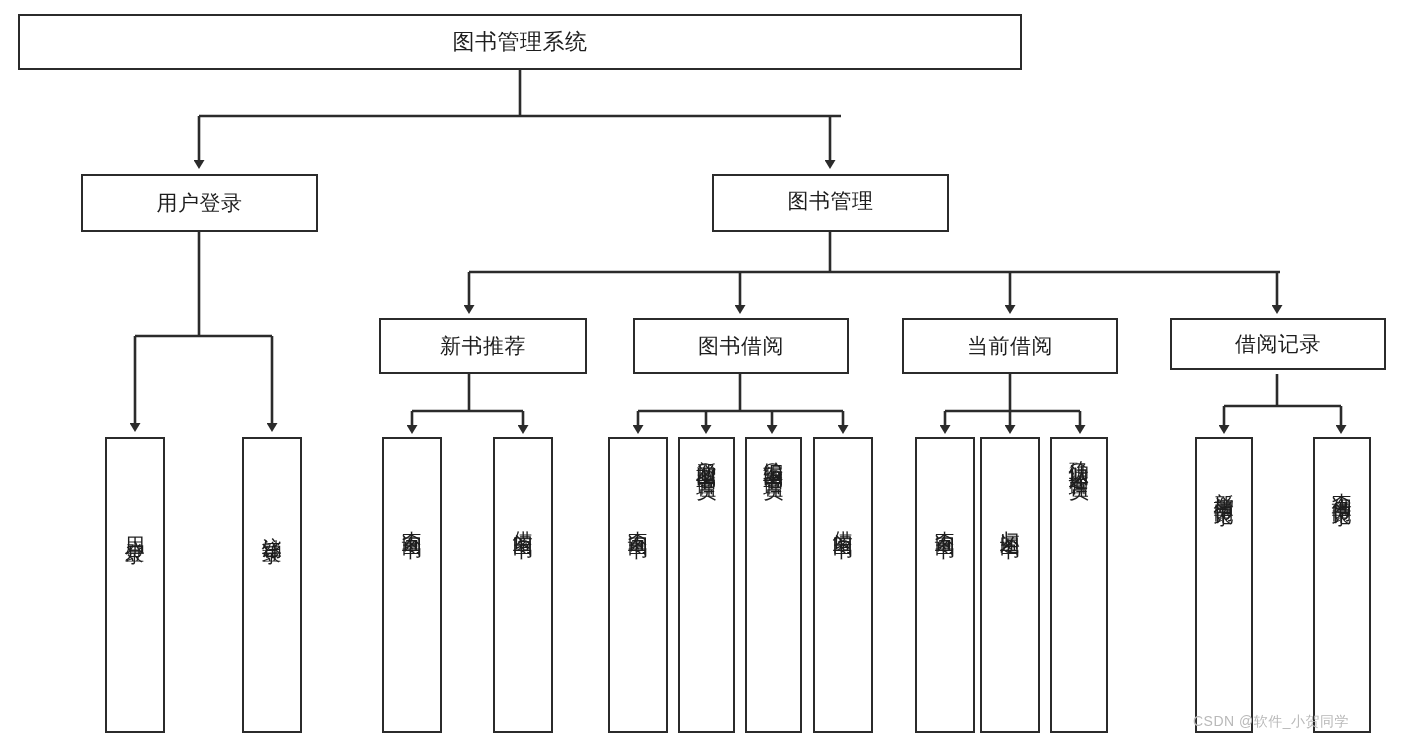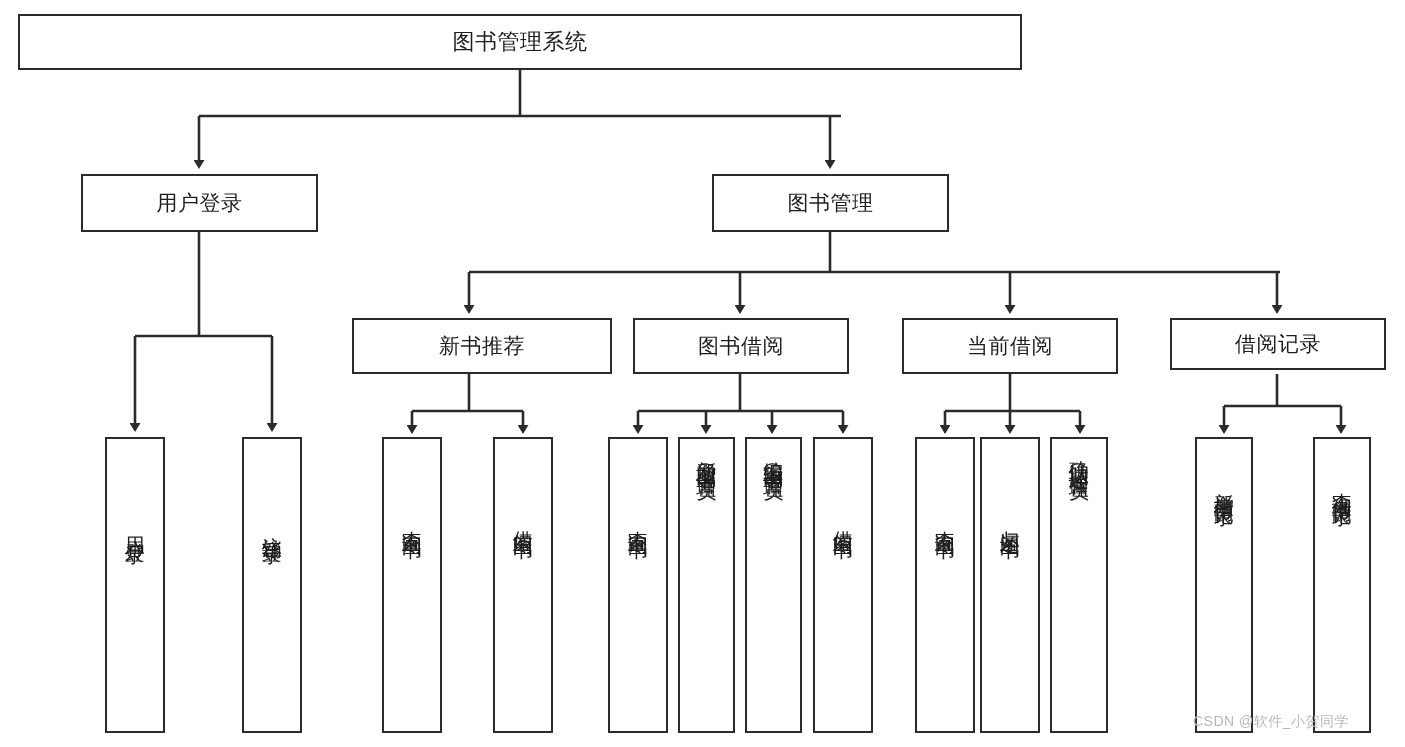--- a/index.html
+++ b/index.html
@@ -129,25 +129,25 @@
     </g>
   </svg>
 
   <div class="node horiz root" style="left:18px; top:14px; width:1004px; height:56px;">
     <span class="label">图书管理系统</span>
   </div>
 
   <div class="node horiz" style="left:81px; top:174px; width:237px; height:58px;">
     <span class="label">用户登录</span>
   </div>
-  <div class="node horiz" style="left:712px; top:174px; width:237px; height:58px;">
+  <div class="node horiz" style="left:712px; top:174px; width:237px; height:58px;font-family:Liberation Mono, monospace;">
     <span class="label">图书管理</span>
   </div>
 
-  <div class="node horiz" style="left:352px; top:318px; width:260px; height:56px;">
+  <div class="node horiz" style="left:379px; top:318px; width:208px; height:56px;">
     <span class="label">新书推荐</span>
   </div>
   <div class="node horiz" style="left:633px; top:318px; width:216px; height:56px;">
     <span class="label">图书借阅</span>
   </div>
   <div class="node horiz" style="left:902px; top:318px; width:216px; height:56px;align-items:center;">
     <span class="label">当前借阅</span>
   </div>
   <div class="node horiz" style="left:1170px; top:318px; width:216px; height:52px;">
     <span class="label">借阅记录</span>

